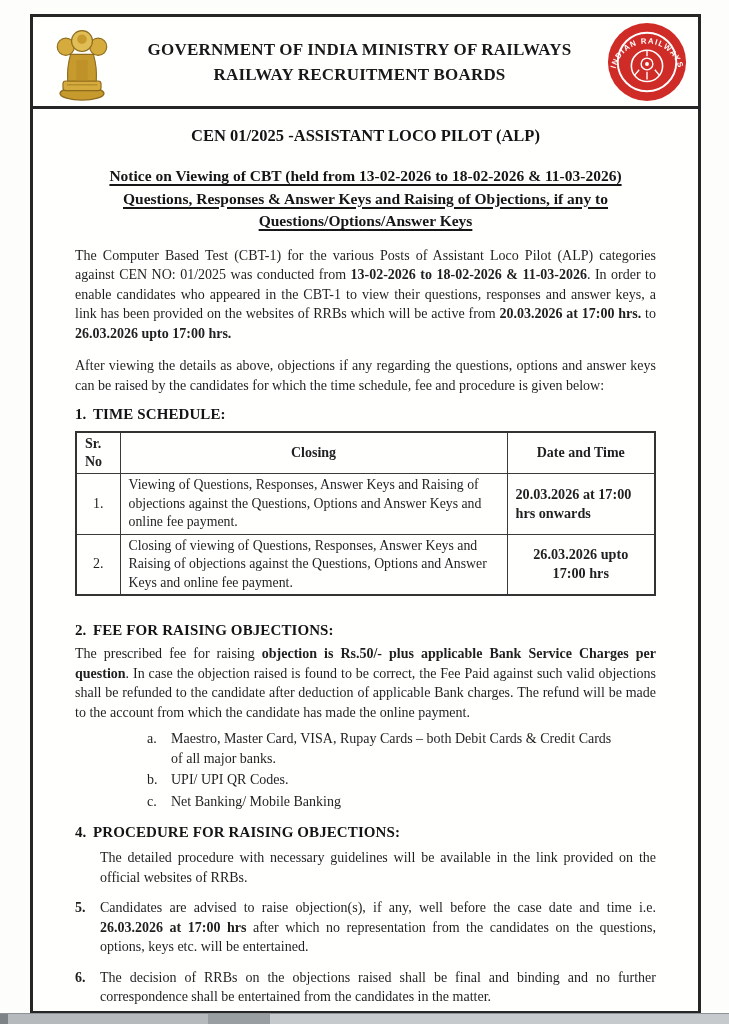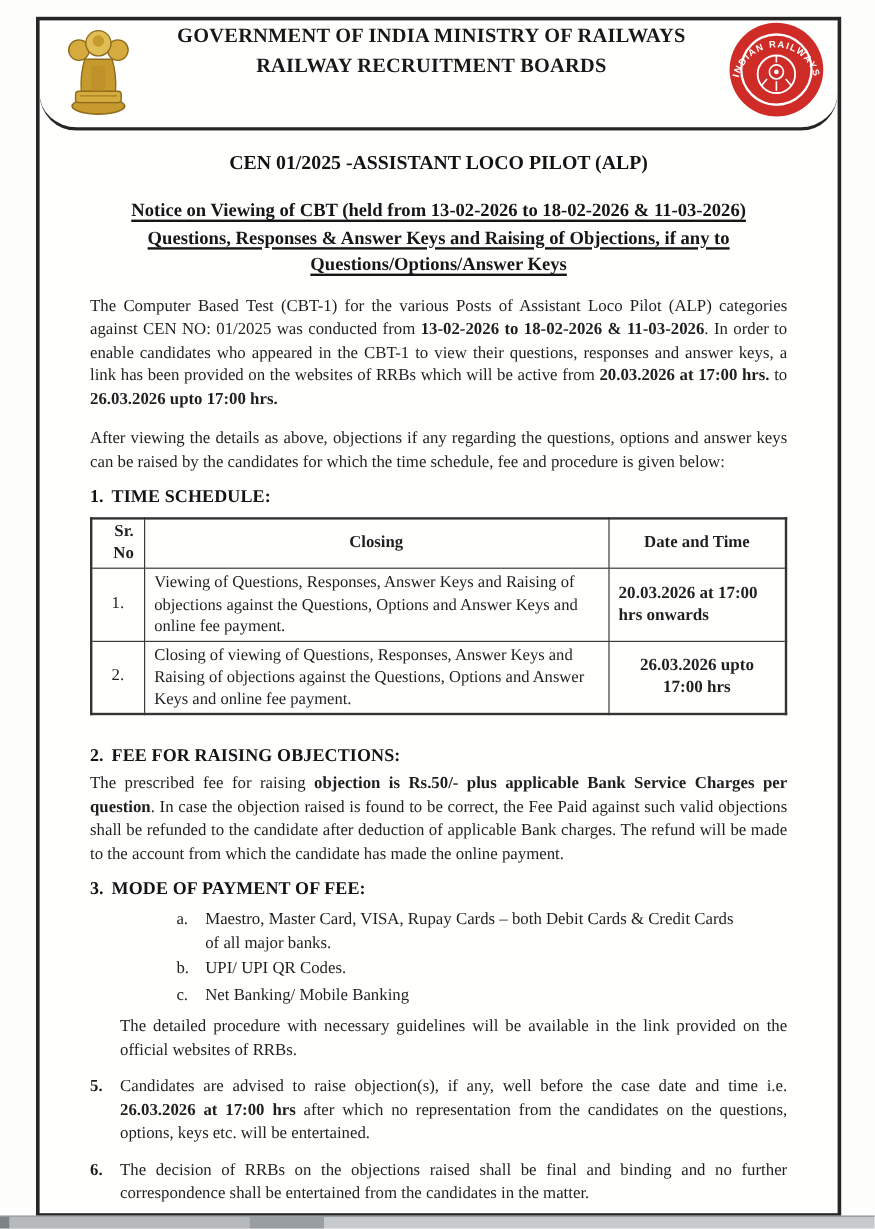--- a/index.html
+++ b/index.html
@@ -1,41 +1,41 @@
 <!DOCTYPE html>
 <html><head>
 <meta charset="utf-8">
 <style>
   html,body{margin:0;padding:0;width:729px;height:1024px;overflow:hidden;
     background:#fdfdfc;font-family:"Liberation Serif","DejaVu Serif",serif;color:#1f1f1f;}
   .stage{position:relative;width:729px;height:1024px;background:#fdfdfc;overflow:hidden;}
   .doc{position:absolute;left:30px;top:14px;width:671px;height:1000px;background:#fffffe;
     border:3px solid #262626;box-sizing:border-box;}
-  .doc-header{display:flex;align-items:flex-start;height:92px;border-bottom:3px solid #262626;
-    padding:0 8px;box-sizing:border-box;border-radius:31px;}
+  .doc-header{display:flex;align-items:center;height:92px;border-bottom:3px solid #262626;
+    padding:0 8px;box-sizing:border-box;}
   .emblem{width:62px;height:80px;flex:0 0 auto;margin-left:10px;}
   .header-titles{flex:1;text-align:center;font-weight:bold;font-size:17px;line-height:25px;
     letter-spacing:.2px;color:#181818;}
   .ir-logo{width:82px;height:82px;flex:0 0 auto;margin-right:2px;}
   .cen-title{text-align:center;font-weight:bold;font-size:16.5px;margin-top:17px;color:#141414;}
   .notice-heading{text-align:center;font-weight:bold;font-size:15.5px;line-height:22.5px;
     margin-top:19px;color:#161616;}
   .notice-heading div{text-decoration:underline;text-underline-offset:3px;text-decoration-thickness:1.5px;}
   .content{padding:0 42px;}
   .bodyp{text-align:justify;font-size:14px;line-height:19.5px;margin:13px 0 0 0;}
   b,.bold{font-weight:bold;}
   .sec-head{font-weight:bold;font-size:15px;margin-top:11px;letter-spacing:.1px;color:#141414;}
   .sec-head .num{display:inline-block;min-width:18px;}
   table.schedule{border-collapse:collapse;width:100%;margin-top:8px;font-size:13.8px;
     border:2px solid #333;}
   table.schedule th,table.schedule td{border:1.5px solid #3a3a3a;padding:2px 8px;vertical-align:middle;}
   th{font-size:14px;}
   .col-sr{width:44px;}
   .col-date{width:148px;}
-  .th-sr{text-align:right;vertical-align:top;}
+  .th-sr{text-align:left;vertical-align:top;}
   .th-sr span{display:block;line-height:18px;}
   td.sr{text-align:center;font-size:14px;}
   td.activity{line-height:18.5px;text-align:left;}
   td.date{font-weight:bold;font-size:14.2px;line-height:19px;}
   td.date.left{text-align:left;}
   td.date.center{text-align:center;}
   .sec2-head{margin-top:26px;}
   .feep{margin-top:5px;}
   .list-abc{margin-top:7px;}
   .list-row{display:flex;gap:12px;padding-left:72px;font-size:14px;line-height:19.5px;margin-top:2px;}
@@ -135,37 +135,37 @@
           <td class="activity">Closing of viewing of Questions, Responses, Answer Keys and Raising of objections against the Questions, Options and Answer Keys and online fee payment.</td>
           <td class="date center">26.03.2026 upto 17:00 hrs</td>
         </tr>
       </tbody>
         </table>
 
       <div class="sec-head sec2-head"><span class="num">2.</span><span>FEE FOR RAISING OBJECTIONS:</span></div>
 
       <p class="bodyp feep"><span>The prescribed fee for raising </span><b>objection is Rs.50/- plus applicable Bank Service Charges per question</b><span>. In case the objection raised is found to be correct, the Fee Paid against such valid objections shall be refunded to the candidate after deduction of applicable Bank charges. The refund will be made to the account from which the candidate has made the online payment.</span></p>
 
-      <div class="sec-head"><span class="num">3.</span><span>MODE OF PAYMENT OF FEE:</span></div>
 
       <div class="list-abc">
         <div class="list-row">
             <span class="marker">a.</span>
             <span class="txt">Maestro, Master Card, VISA, Rupay Cards – both Debit Cards &amp; Credit Cards of all major banks.</span>
           </div>
         <div class="list-row">
             <span class="marker">b.</span>
             <span class="txt">UPI/ UPI QR Codes.</span>
           </div>
         <div class="list-row">
             <span class="marker">c.</span>
             <span class="txt">Net Banking/ Mobile Banking</span>
           </div>
       </div>
 
+      <div class="sec-head" style="margin-top:13px"><span class="num">4.</span><span>PROCEDURE FOR RAISING OBJECTIONS:</span></div>
 
       <div class="s4-body">The detailed procedure with necessary guidelines will be available in the link provided on the official websites of RRBs.</div>
 
       <div class="num-item">
         <span class="num">5.</span>
         <span class="txt"><span>Candidates are advised to raise objection(s), if any, well before the case date and time i.e. </span><b>26.03.2026 at 17:00 hrs</b><span> after which no representation from the candidates on the questions, options, keys etc. will be entertained.</span></span>
       </div>
 
       <div class="num-item">
         <span class="num">6.</span>

